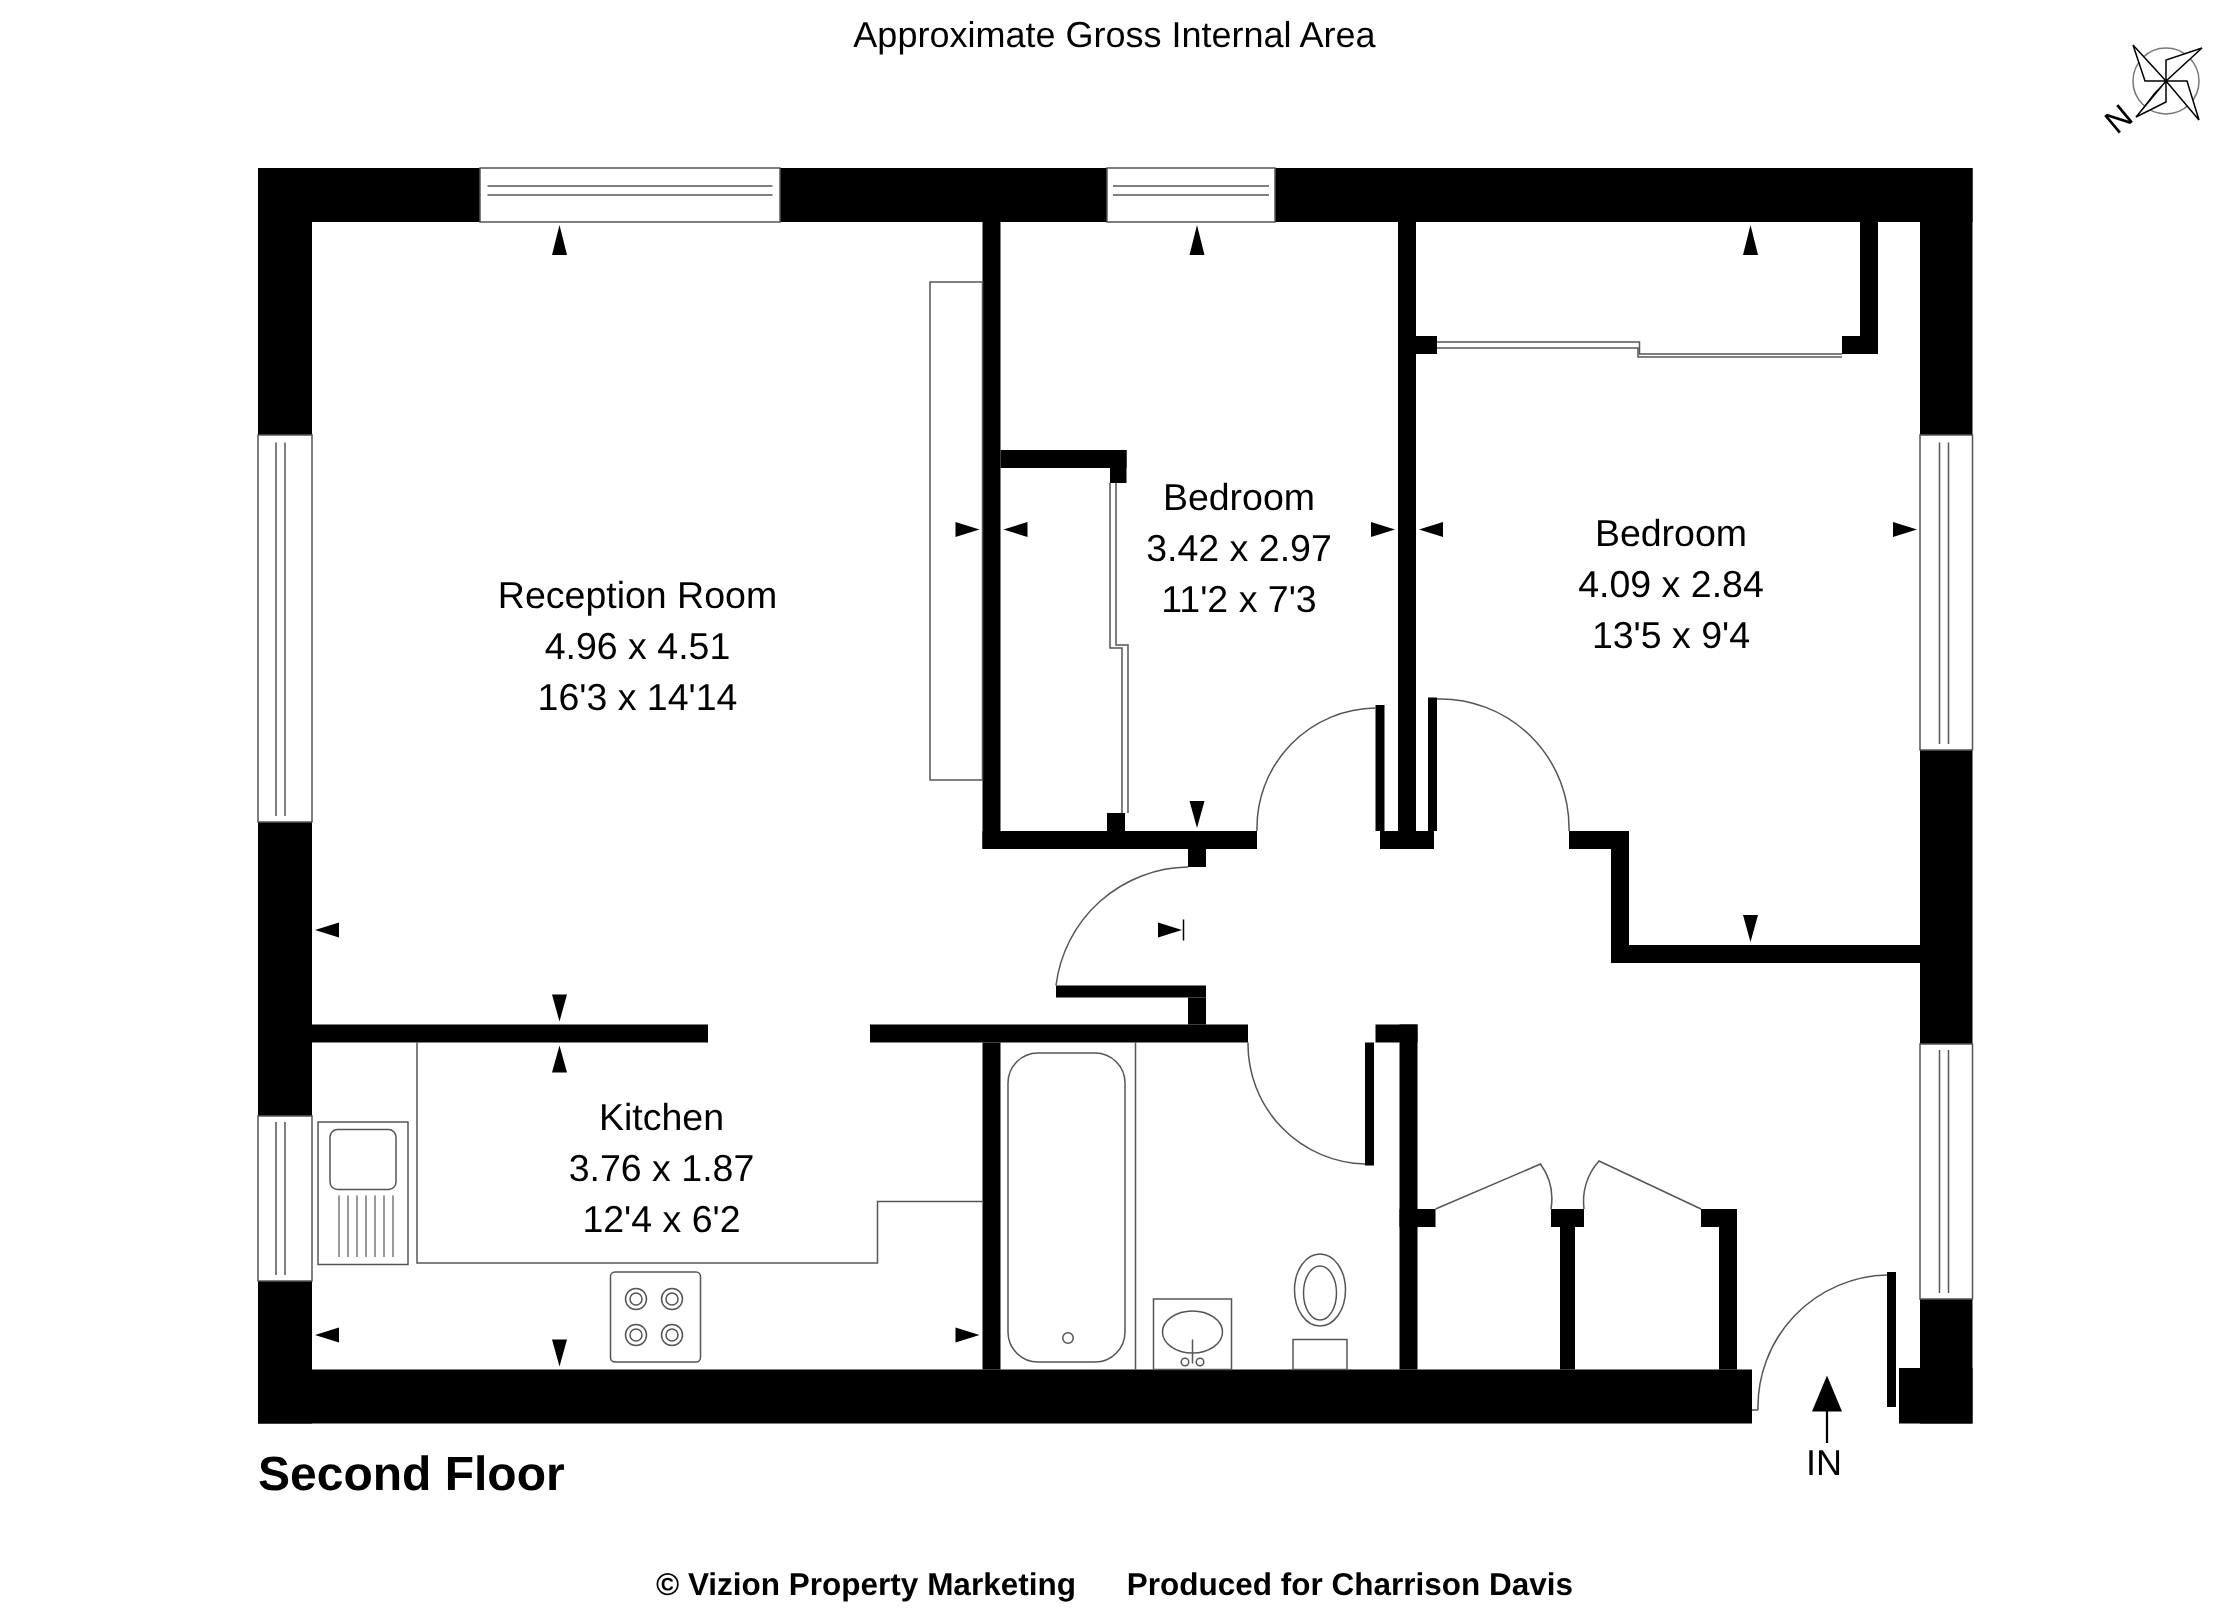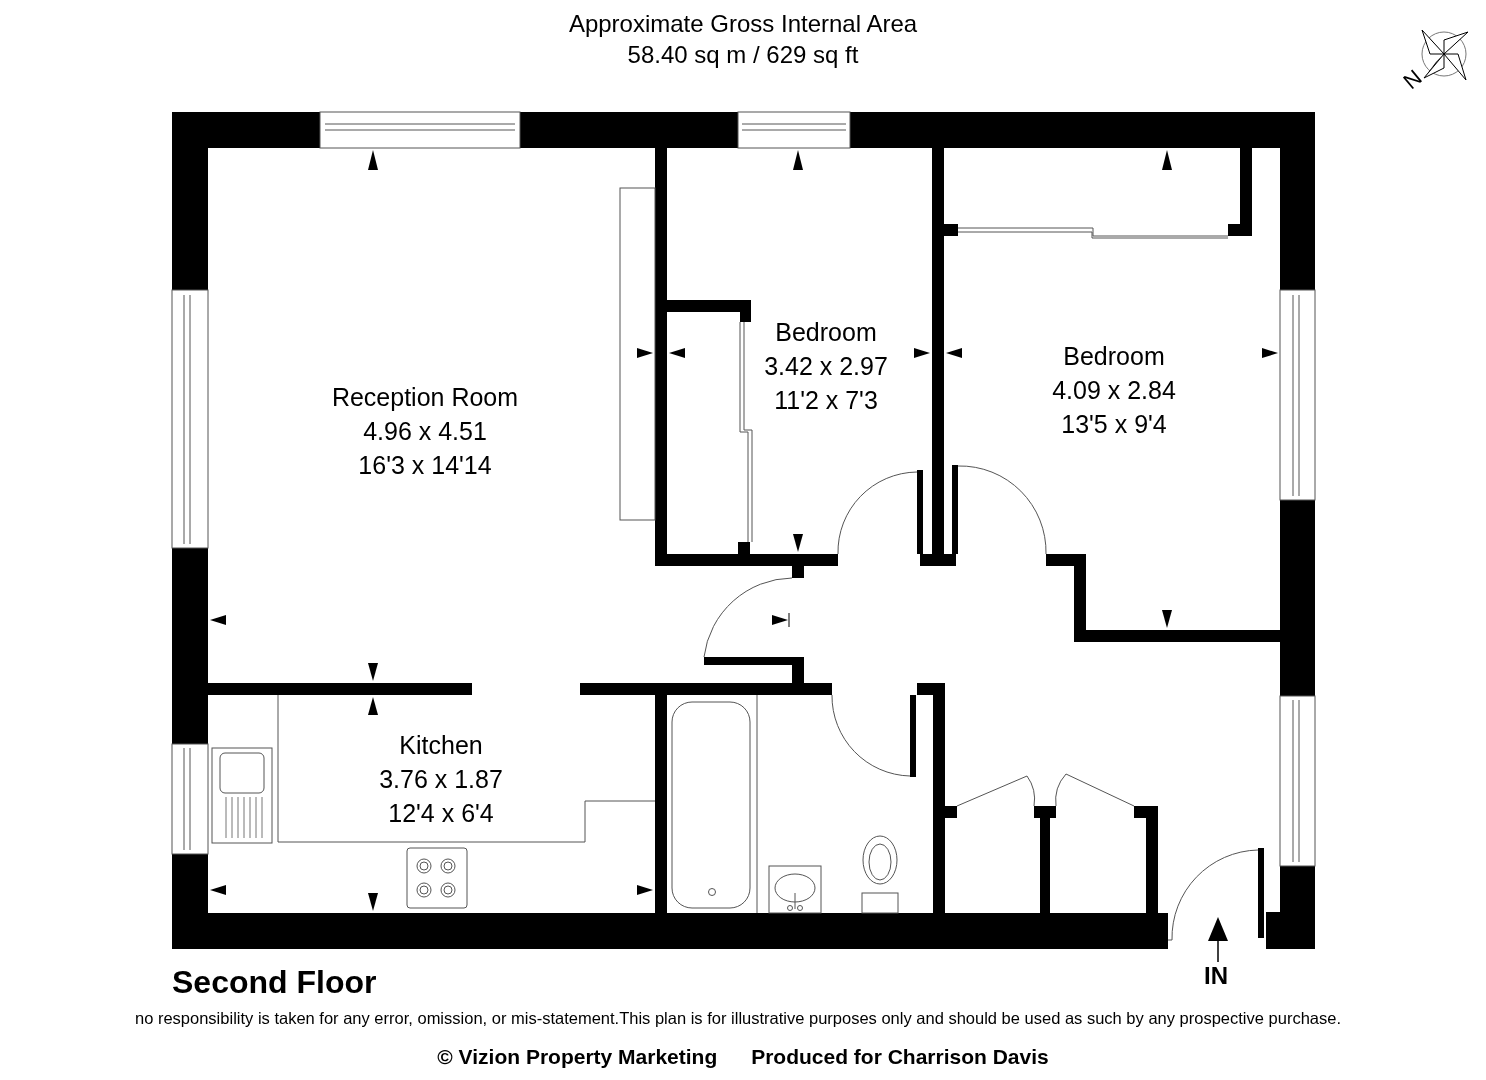--- a/index.html
+++ b/index.html
@@ -3,31 +3,30 @@
 <meta charset="utf-8">
 <style>
   html, body { margin: 0; padding: 0; background: #ffffff; }
   body { width: 1486px; height: 1080px; position: relative; overflow: hidden;
          font-family: "Liberation Sans", sans-serif; color: #000; }
   .header { position: absolute; left: 0; top: 8px; width: 1486px; text-align: center; font-size: 24px; line-height: 31px; }
   .compass { position: absolute; left: 1390px; top: 24px; width: 90px; height: 80px; }
   .plan { position: absolute; left: 0; top: 0; width: 1486px; height: 1080px; }
   .room-label { position: absolute; text-align: center; font-size: 25px; line-height: 34px; transform: translateX(-50%); white-space: nowrap; }
   .floor-title { position: absolute; left: 172px; top: 964px; font-size: 32px; font-weight: bold; }
-  .entry-label { position: absolute; left: 1204px; top: 962px; font-size: 24px; font-weight: bold; }
+  .entry-label { position: absolute; left: 1204px; top: 962px; font-size: 24px; }
   .disclaimer { position: absolute; left: 0; top: 1008px; width: 1476px; text-align: center; font-size: 16.5px; line-height: 21px; }
   .credits { position: absolute; left: 0; top: 1045px; width: 1486px; text-align: center; font-size: 21px; font-weight: bold; }
   .credits span { margin: 16px 14px; }
 </style>
 </head>
 <body>
 
 <div class="header">
   <div>Approximate Gross Internal Area</div>
-  <div>58.40 sq m / 629 sq ft</div>
 </div>
 
 <svg class="plan" viewBox="0 0 1486 1080" xmlns="http://www.w3.org/2000/svg">
 
   <g fill="#000">
 
     <rect x="172" y="112" width="148" height="36"></rect>
     <rect x="520" y="112" width="218" height="36"></rect>
     <rect x="850" y="112" width="465" height="36"></rect>
 
@@ -195,25 +194,24 @@
   <div>11'2 x 7'3</div>
 </div>
 <div class="room-label" style="left:1114px; top:339px;">
   <div>Bedroom</div>
   <div>4.09 x 2.84</div>
   <div>13'5 x 9'4</div>
 </div>
 <div class="room-label" style="left:441px; top:728px;">
   <div>Kitchen</div>
   <div>3.76 x 1.87</div>
-  <div>12'4 x 6'4</div>
+  <div>12'4 x 6'2</div>
 </div>
 
 <div class="floor-title">Second Floor</div>
 <div class="entry-label">IN</div>
 
 <div class="disclaimer">
-  <div>no responsibility is taken for any error, omission, or mis-statement.This plan is for illustrative purposes only and should be used as such by any prospective purchase.</div>
 </div>
 <div class="credits">
   <span>© Vizion Property Marketing</span>
   <span>Produced for Charrison Davis</span>
 </div>
 
 </body></html>

